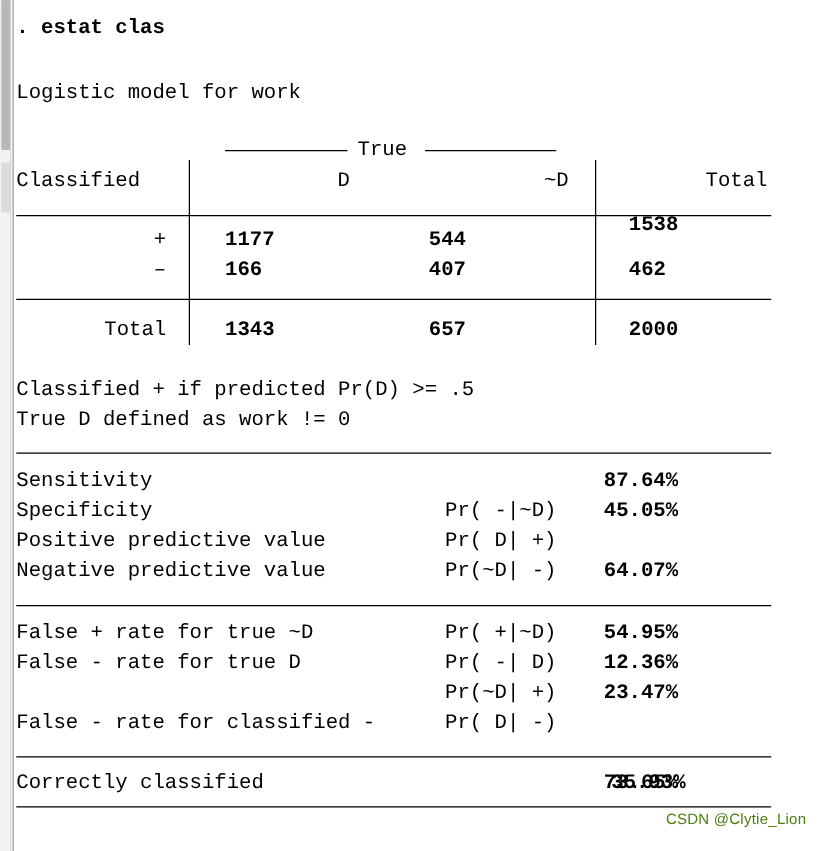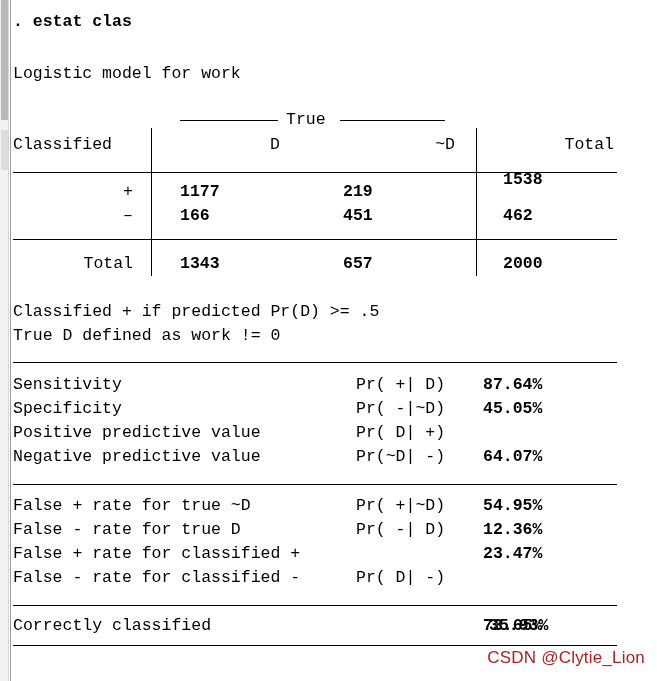--- a/index.html
+++ b/index.html
@@ -103,22 +103,22 @@
     width: 0;
     border-left: 1.4px solid #000000;
   }
 
   
   #watermark {
     position: absolute;
     right: 12px;
     top: 648px;
     font-family: "Liberation Sans", "DejaVu Sans", sans-serif;
-    font-size: 17px;
-    color: #b91c1c;
+    font-size: 12px;
+    color: #4d7c0f;
     letter-spacing: 0.2px;
     white-space: nowrap;
   }
 </style>
 </head>
 <body>
 
 <div id="app-window">
 
   <div id="scrollbar-gutter">
@@ -151,48 +151,47 @@
     
     <div class="vrule" style="left:138px; top:128px; height:148px;"></div>
     <div class="vrule" style="left:463px; top:128px; height:148px;"></div>
 
     
     <div class="hrule" style="left:0px; top:172px; width:604px;"></div>
 
     
     <div class="cell lbl" style="left:30px; top:180px; width:90px;">+</div>
     <div class="cell num" style="left:167px; top:180px; width:104px;">1177</div>
-    <div class="cell num" style="left:330px; top:180px; width:112px;">219</div>
+    <div class="cell num" style="left:330px; top:180px; width:112px;">544</div>
     <div class="cell num" style="left:490px; top:168px; width:111px;font-family:Liberation Mono, monospace;">1538</div>
 
     
     <div class="cell lbl" style="left:30px; top:204px; width:90px;">–</div>
     <div class="cell num" style="left:167px; top:204px; width:104px;">166</div>
-    <div class="cell num" style="left:330px; top:204px; width:112px;">451</div>
+    <div class="cell num" style="left:330px; top:204px; width:112px;">407</div>
     <div class="cell num" style="left:490px; top:204px; width:111px;">462</div>
 
     
     <div class="hrule" style="left:0px; top:239px; width:604px;"></div>
 
     
     <div class="cell lbl" style="left:10px; top:252px; width:110px;">Total</div>
     <div class="cell num" style="left:167px; top:252px; width:104px;">1343</div>
     <div class="cell num" style="left:330px; top:252px; width:112px;">657</div>
     <div class="cell num" style="left:490px; top:252px; width:111px;">2000</div>
 
     
     <div class="line" style="top:300px;">Classified + if predicted Pr(D) &gt;= .5</div>
     <div class="line" style="top:324px;">True D defined as work != 0</div>
 
     
     <div class="hrule" style="left:0px; top:362px; width:604px;"></div>
 
     
     <div class="cell" style="left:0px; top:373px;">Sensitivity</div>
-    <div class="cell" style="left:343px; top:373px;">Pr( +| D)</div>
     <div class="cell num" style="left:470px; top:373px; width:131px;">87.64%</div>
 
     <div class="cell" style="left:0px; top:397px;">Specificity</div>
     <div class="cell" style="left:343px; top:397px;">Pr( -|~D)</div>
     <div class="cell num" style="left:470px; top:397px; width:131px;">45.05%</div>
 
     <div class="cell" style="left:0px; top:421px;">Positive predictive value</div>
     <div class="cell" style="left:343px; top:421px;">Pr( D| +)</div>
 
     <div class="cell" style="left:0px; top:445px;">Negative predictive value</div>
@@ -204,21 +203,21 @@
 
     
     <div class="cell" style="left:0px; top:494px;">False + rate for true ~D</div>
     <div class="cell" style="left:343px; top:494px;">Pr( +|~D)</div>
     <div class="cell num" style="left:470px; top:494px; width:131px;">54.95%</div>
 
     <div class="cell" style="left:0px; top:518px;">False - rate for true D</div>
     <div class="cell" style="left:343px; top:518px;">Pr( -| D)</div>
     <div class="cell num" style="left:470px; top:518px; width:131px;">12.36%</div>
 
-    <div class="cell" style="left:0px; top:542px;">False + rate for classified +</div>
+    <div class="cell" style="left:343px; top:542px;">Pr(~D| +)</div>
     <div class="cell num" style="left:470px; top:542px; width:131px;">23.47%</div>
 
     <div class="cell" style="left:0px; top:566px;">False - rate for classified -</div>
     <div class="cell" style="left:343px; top:566px;">Pr( D| -)</div>
     <div class="cell num" style="left:476px; top:566px; width:131px;margin-top:48px;">35.93%</div>
 
     
     <div class="hrule" style="left:0px; top:605px; width:604px;"></div>
 
     

